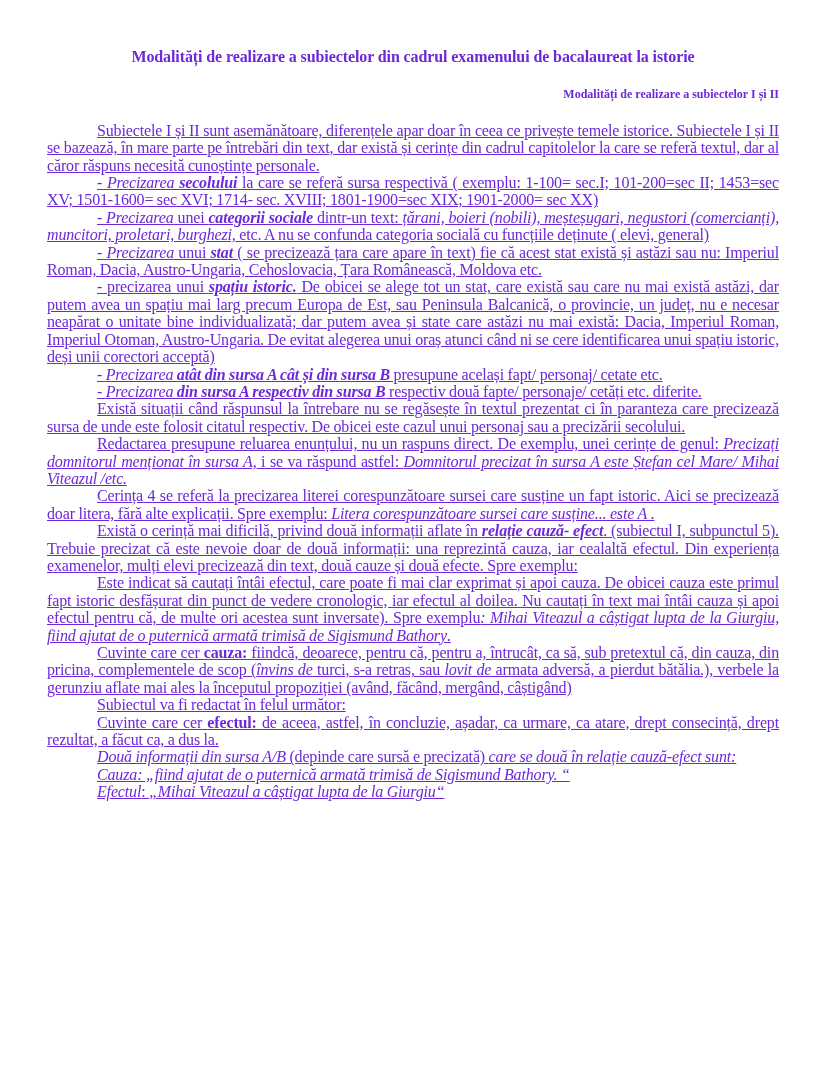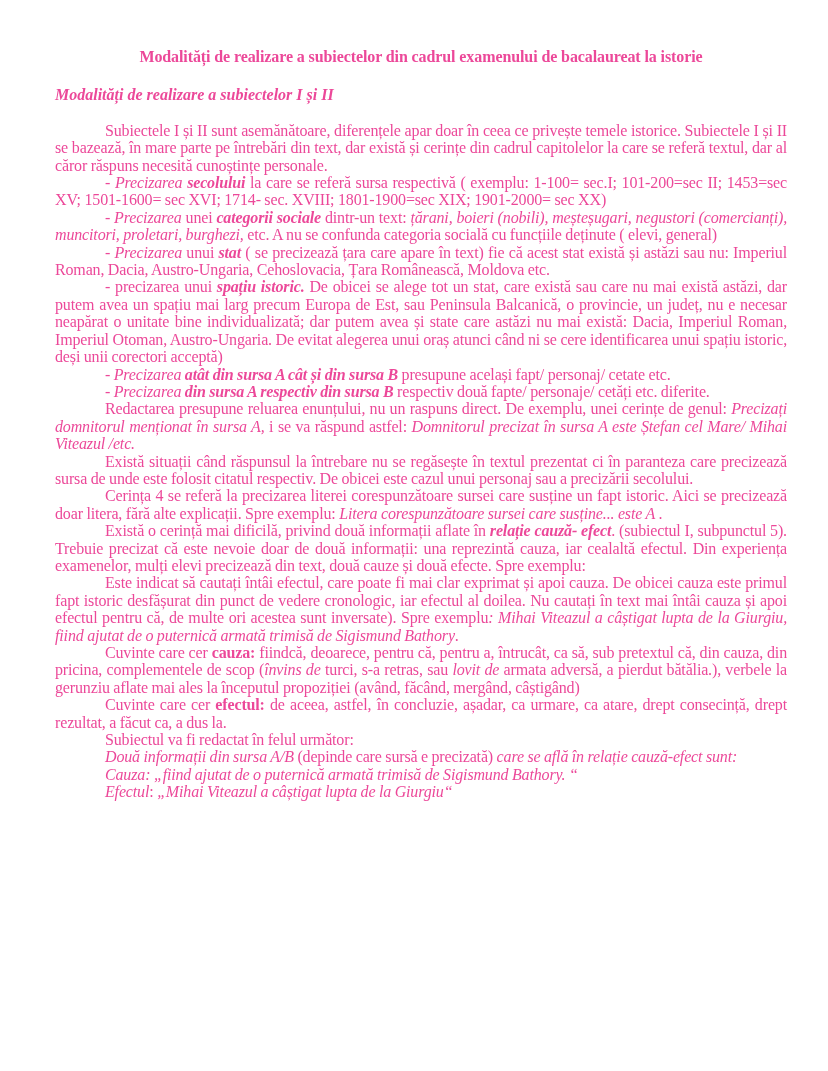--- a/index.html
+++ b/index.html
@@ -1,49 +1,48 @@
 <!DOCTYPE html>
 <html><head>
 <meta charset="utf-8">
 <style>
   html, body { margin: 0; padding: 0; background: #ffffff; }
   body { width: 828px; height: 1071px; overflow: hidden; position: relative; }
   .page {
     position: absolute; left: 47px; top: 48px; width: 732px;
     font-family: "Liberation Serif", serif; font-size: 16px; line-height: 17.4px;
-    color: #ec4899;
-    margin-left: 8px;
+    color: #6d28d9;
   }
   .title { text-align: center; font-weight: bold; font-size: 16px; margin: 0 0 21px 0; letter-spacing: -0.1px; }
-  .subtitle { text-align: left; font-weight: bold; font-style: italic; font-size: 16px; margin: 0 0 18px 0; }
-  p { margin: 0; text-align: justify; text-indent: 50px; letter-spacing: -0.15px; word-spacing: -0.3px; }
+  .subtitle { text-align: right; font-weight: bold; font-size: 12px; margin: 0 0 18px 0; }
+  p { margin: 0; text-align: justify; text-indent: 50px; letter-spacing: -0.15px; word-spacing: -0.3px; text-decoration: underline; }
   p.block { padding-left: 50px; text-indent: 0; }
   .i { font-style: italic; }
   .b { font-weight: bold; }
   .bi { font-weight: bold; font-style: italic; }
 </style>
 </head>
 <body>
 
 <div class="page">
   <div class="title">Modalități de realizare a subiectelor din cadrul examenului de bacalaureat la istorie</div>
   <div class="subtitle">Modalități de realizare a subiectelor I și II</div>
   <div id="body">
       <p><span>Subiectele I și II sunt asemănătoare, diferențele apar doar în ceea ce privește temele istorice. Subiectele I și II se bazează, în mare parte pe întrebări din text, dar există și cerințe din cadrul capitolelor la care se referă textul, dar al căror răspuns necesită cunoștințe personale.</span></p>
       <p><span>- </span><span class="i">Precizarea </span><span class="bi">secolului</span><span> la care se referă sursa respectivă ( exemplu: 1-100= sec.I; 101-200=sec II; 1453=sec XV; 1501-1600= sec XVI;  1714- sec. XVIII; 1801-1900=sec XIX; 1901-2000= sec XX)</span></p>
       <p><span>- </span><span class="i">Precizarea</span><span> unei </span><span class="bi">categorii sociale</span><span> dintr-un text: </span><span class="i">țărani, boieri (nobili), meșteșugari, negustori (comercianți), muncitori, proletari,  burghezi,</span><span> etc. A nu se confunda categoria socială cu funcțiile deținute ( elevi, general)</span></p>
       <p><span>- </span><span class="i">Precizarea</span><span> unui </span><span class="bi">stat</span><span> ( se precizează țara care apare în text) fie că acest stat există și astăzi sau nu: Imperiul Roman, Dacia, Austro-Ungaria, Cehoslovacia, Țara Românească, Moldova etc.</span></p>
       <p><span>- precizarea unui </span><span class="bi">spațiu istoric.</span><span> De obicei se alege tot un stat, care există sau care nu mai există astăzi, dar putem avea un spațiu mai larg precum Europa de Est, sau Peninsula Balcanică, o provincie, un județ, nu e necesar neapărat o unitate bine individualizată; dar putem avea și state care astăzi nu mai există: Dacia, Imperiul Roman, Imperiul Otoman, Austro-Ungaria. De evitat alegerea unui oraș atunci când ni se cere identificarea unui spațiu istoric, deși unii corectori acceptă)</span></p>
       <p><span>- </span><span class="i">Precizarea </span><span class="bi">atât din sursa A cât și din sursa B</span><span> presupune același fapt/ personaj/ cetate etc.</span></p>
       <p><span>- </span><span class="i">Precizarea </span><span class="bi">din sursa A respectiv din sursa B</span><span> respectiv două fapte/ personaje/ cetăți etc. diferite.</span></p>
+      <p><span>Există situații când răspunsul la întrebare nu se regăsește în textul prezentat ci în paranteza care precizează sursa de unde este folosit citatul respectiv. De obicei este cazul unui personaj sau a precizării secolului.</span></p>
       <p><span>Redactarea presupune reluarea enunțului, nu un raspuns direct. De exemplu, unei cerințe de genul: </span><span class="i">Precizați domnitorul menționat în sursa A,</span><span> i se va răspund astfel: </span><span class="i">Domnitorul precizat în sursa A este Ștefan cel Mare/ Mihai Viteazul /etc.</span></p>
-      <p><span>Există situații când răspunsul la întrebare nu se regăsește în textul prezentat ci în paranteza care precizează sursa de unde este folosit citatul respectiv. De obicei este cazul unui personaj sau a precizării secolului.</span></p>
       <p><span>Cerința 4 se referă la precizarea literei corespunzătoare sursei care susține un fapt istoric. Aici se precizează doar litera, fără alte explicații. Spre exemplu: </span><span class="i">Litera corespunzătoare sursei care susține... este A</span><span> .</span></p>
       <p><span>Există o cerință mai dificilă, privind două informații aflate în </span><span class="bi">relație cauză- efect</span><span>. (subiectul I, subpunctul 5). Trebuie precizat că este nevoie doar de două informații: una reprezintă cauza, iar cealaltă efectul. Din experiența examenelor, mulți elevi precizează din text, două cauze și două efecte. Spre exemplu:</span></p>
       <p><span>Este indicat să cautați întâi efectul, care poate fi mai clar exprimat și apoi cauza. De obicei cauza este primul fapt istoric desfășurat din punct de vedere cronologic, iar efectul al doilea. Nu cautați în text mai întâi cauza și apoi efectul pentru că, de multe ori acestea sunt inversate). Spre exemplu</span><span class="i">: Mihai Viteazul a câștigat lupta de la Giurgiu, fiind ajutat de o puternică armată trimisă de Sigismund Bathory</span><span>.</span></p>
       <p><span>Cuvinte care cer </span><span class="b">cauza:</span><span> fiindcă, deoarece, pentru că, pentru a, întrucât, ca să, sub pretextul că, din cauza, din pricina, complementele de scop (</span><span class="i">învins de</span><span> turci, s-a retras, sau </span><span class="i">lovit de</span><span> armata adversă, a pierdut bătălia.), verbele la gerunziu aflate mai ales la începutul propoziției (având, făcând, mergând, câștigând)</span></p>
+      <p><span>Subiectul va fi redactat în felul următor:</span></p>
       <p><span>Cuvinte care cer </span><span class="b">efectul:</span><span> de aceea, astfel, în concluzie, așadar, ca urmare, ca atare, drept consecință, drept rezultat, a făcut ca, a dus la.</span></p>
-      <p><span>Subiectul va fi redactat în felul următor:</span></p>
-      <p class="block"><span class="i">Două informații din sursa A/B</span><span> (depinde care sursă e precizată) </span><span class="i">care se află în relație cauză-efect sunt:</span></p>
+      <p class="block"><span class="i">Două informații din sursa A/B</span><span> (depinde care sursă e precizată) </span><span class="i">care se două în relație cauză-efect sunt:</span></p>
       <p class="block"><span class="i">Cauza: „fiind ajutat de o puternică armată trimisă de Sigismund Bathory. “</span></p>
       <p class="block"><span class="i">Efectul</span><span>: </span><span class="i">„Mihai Viteazul a câștigat lupta de la Giurgiu“</span></p>
     </div>
 </div>
 
 </body></html>

